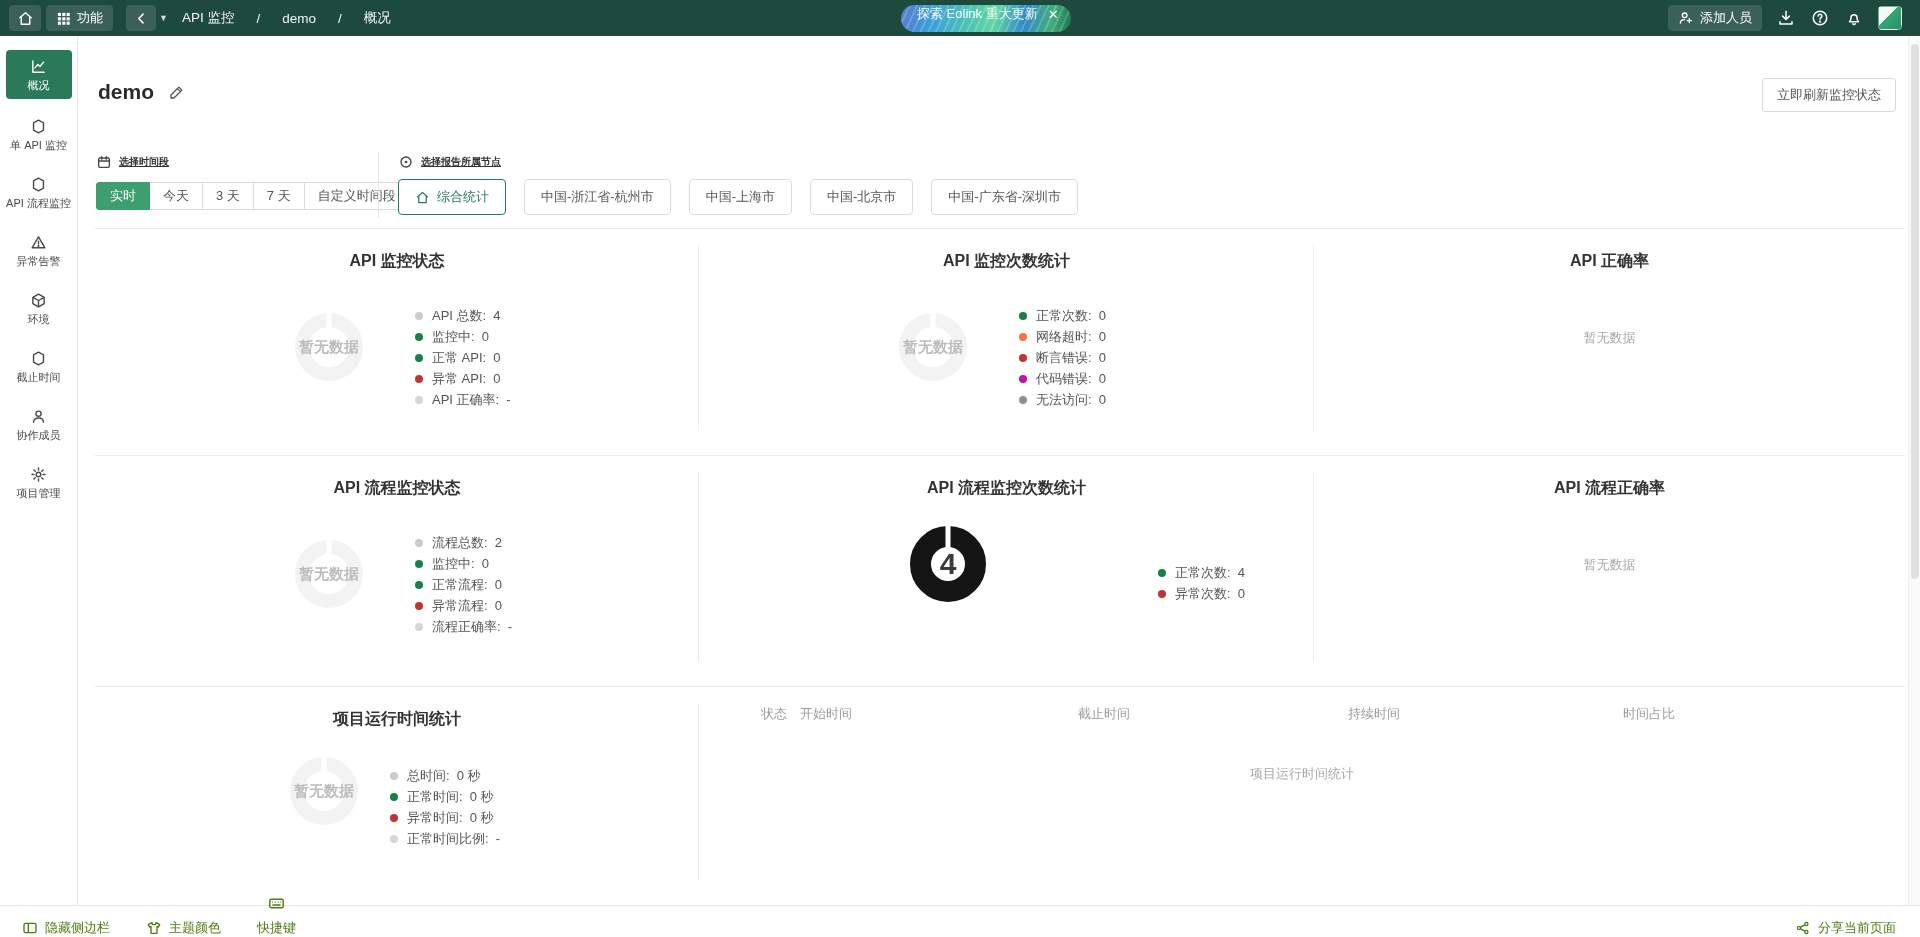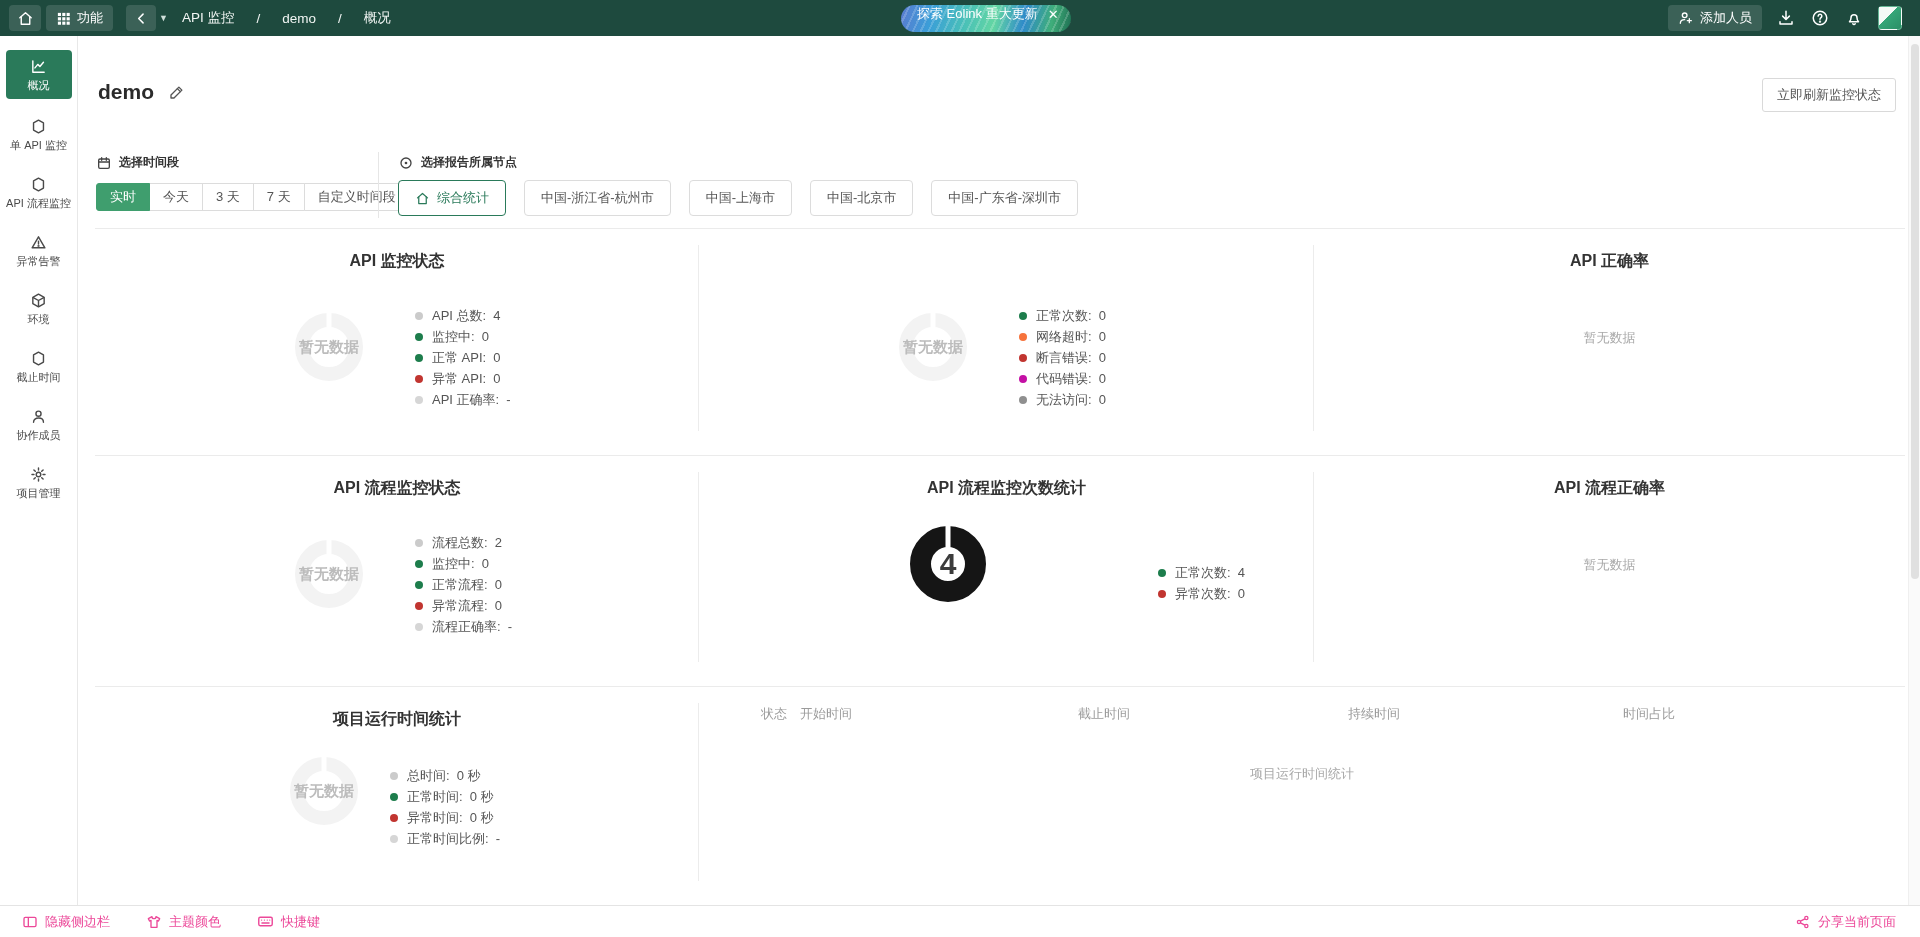--- a/index.html
+++ b/index.html
@@ -49,42 +49,42 @@
     width:66px; display:flex; flex-direction:column; align-items:center; gap:4px;
     color:#4a4a4a; font-size:11px; cursor:pointer; padding:6px 0; margin-top:13px; border-radius:4px;
   }
   .side-item:first-child { margin-top:14px; }
   .side-item.active { background:#2a7a5a; color:#fff; padding:8px 0; }
   .side-item .lbl { text-align:center; line-height:12px; }
 
   
   .footer {
     position:absolute; left:0; bottom:0; width:1920px; height:32px; background:#fff;
-    border-top:1px solid #e4e4e4; display:flex; align-items:center; font-size:13px; color:#ec4899;
+    border-top:1px solid #e4e4e4; display:flex; align-items:flex-end; font-size:13px; color:#4d7c0f;
   }
   .foot-item { display:flex; align-items:center; gap:7px; cursor:pointer; }
-  .f1 { margin-left:22px; } .f2 { margin-left:36px; } .f3 { margin-left:36px; }
+  .f1 { margin-left:22px; } .f2 { margin-left:36px; } .f3 { margin-left:36px;flex-direction:column; }
   .f-share { margin-left:auto; margin-right:24px; }
 
   
   .main { position:absolute; left:78px; top:36px; right:0; bottom:32px; background:#fff; }
   .page-title { position:absolute; left:20px; top:44px; display:flex; align-items:center; gap:14px; }
   .page-title .t { font-size:21px; font-weight:bold; color:#2b2b2b; }
   .edit-ic { color:#555; cursor:pointer; }
   .refresh-btn {
     position:absolute; right:24px; top:42px; padding:7px 14px; font-size:13px; color:#555;
     background:#fff; border:1px solid #d9d9d9; border-radius:3px; cursor:pointer;
   }
 
   
   .filters { position:absolute; left:0; top:112px; right:15px; height:80px; }
   .fgroup-time { position:absolute; left:18px; top:6px; }
   .fgroup-node { position:absolute; left:320px; top:6px; }
   .fdivider { position:absolute; left:300px; top:4px; height:66px; width:1px; background:#e6e6e6; }
-  .flabel { display:flex; align-items:center; gap:7px; font-size:12px; font-weight:bold; color:#333; }
+  .flabel { display:flex; align-items:center; gap:7px; font-size:10px; font-weight:bold; color:#333;text-decoration:underline; }
   .seg { display:flex; margin-top:12px; }
   .seg button {
     height:28px; padding:0 13px; font-size:13px; color:#555; background:#fff;
     border:1px solid #dcdcdc; margin-left:-1px; cursor:pointer;
     font-family:"Liberation Sans","DejaVu Sans",sans-serif;
   }
   .seg button:first-child { border-radius:3px 0 0 3px; margin-left:0; }
   .seg button:last-child { border-radius:0 3px 3px 0; }
   .seg button.sel { background:#3f9e6e; border-color:#3f9e6e; color:#fff; position:relative; z-index:1; }
   .nodes { display:flex; gap:18px; margin-top:9px; }
@@ -392,20 +392,21 @@
               </li>
             <li>
                 <span class="dot" style="background-color: rgb(214, 214, 214);"></span>
                 <span>API 正确率:</span>
                 <span class="val">-</span>
               </li>
           </ul>
           <span class="vdiv"></span>
         </div>
         <div class="cell c2">
+          <div class="card-title">API 监控次数统计</div>
           <div class="donut">
             <span class="notch"></span>
             <span class="empty">暂无数据</span>
           </div>
           <ul class="legend">
             <li>
                 <span class="dot" style="background-color: rgb(29, 125, 76);"></span>
                 <span>正常次数:</span>
                 <span class="val">0</span>
               </li>

